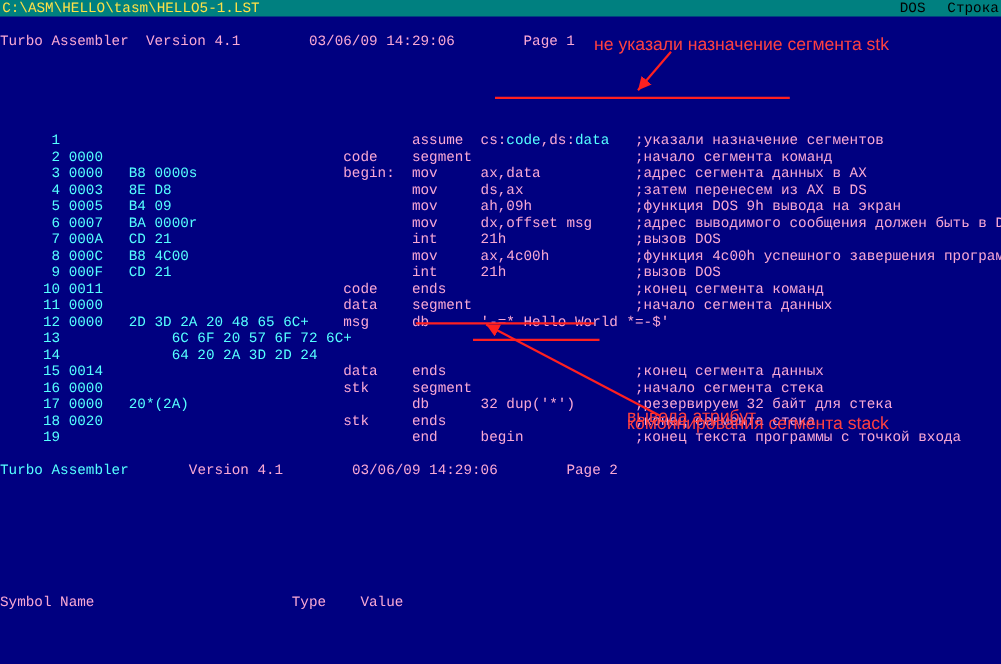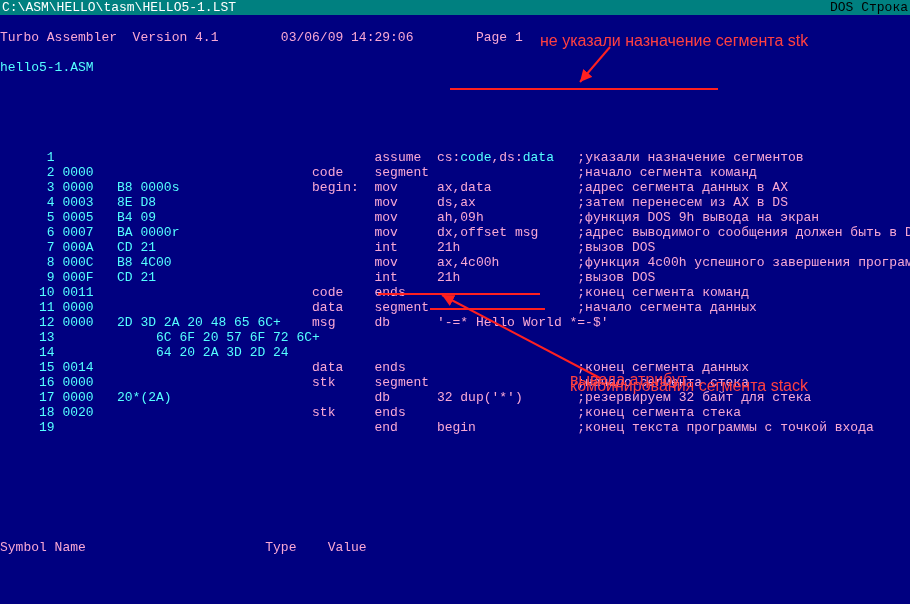--- a/index.html
+++ b/index.html
@@ -15,22 +15,22 @@
     overflow: hidden;
   }
   .titlebar {
     background: #008080;
     color: #000000;
     height: 15px;
     display: flex;
     justify-content: space-between;
     padding: 0 2px;
   }
-  .titlebar .left { color: #ffffff; }
-  .titlebar .right span { margin-left: 0; color: #000; }
+  .titlebar .left { color: #fde047; }
+  .titlebar .right span { margin-left: 12px; color: #000; }
   .dirty { color: #FFFF55; }
   .content {
     padding: 0;
     white-space: pre;
   }
   .cyan { color: #55FFFF; }
   .white { color: #f9a8d4; }
   .annot {
     position: absolute;
     color: #FF4040;
@@ -55,24 +55,24 @@
 <div class="titlebar">
   <span class="left"><span>C:\ASM\HELLO\tasm\HELLO5-1.LST</span></span>
   <span class="right">
     <span class="dirty">DOS</span>
     <span>Строка</span>
   </span>
 </div>
 
 <div class="content">
 <span class="row white">Turbo Assembler  Version 4.1        03/06/09 14:29:06        Page 1</span>
-<span class="row">hello5-1.ASM</span>
 <span class="row"> </span>
 <span class="row"> </span>
 <div id="listing"><span class="row"><span class="cyan">      1                                 </span><span class="white">        assume  </span><span class="white">cs:</span><span class="cyan">code</span><span class="white">,ds:</span><span class="cyan">data   </span><span class="white">;указали назначение сегментов</span></span><span class="row"><span class="cyan">      2 0000                            </span><span class="white">code    segment                   ;начало сегмента команд</span></span><span class="row"><span class="cyan">      3 0000   B8 0000s                 </span><span class="white">begin:  mov     ax,data           ;адрес сегмента данных в AX</span></span><span class="row"><span class="cyan">      4 0003   8E D8                    </span><span class="white">        mov     ds,ax             ;затем перенесем из AX в DS</span></span><span class="row"><span class="cyan">      5 0005   B4 09                    </span><span class="white">        mov     ah,09h            ;функция DOS 9h вывода на экран</span></span><span class="row"><span class="cyan">      6 0007   BA 0000r                 </span><span class="white">        mov     dx,offset msg     ;адрес выводимого сообщения должен быть в DX</span></span><span class="row"><span class="cyan">      7 000A   CD 21                    </span><span class="white">        int     21h               ;вызов DOS</span></span><span class="row"><span class="cyan">      8 000C   B8 4C00                  </span><span class="white">        mov     ax,4c00h          ;функция 4c00h успешного завершения программы</span></span><span class="row"><span class="cyan">      9 000F   CD 21                    </span><span class="white">        int     21h               ;вызов DOS</span></span><span class="row"><span class="cyan">     10 0011                            </span><span class="white">code    ends                      ;конец сегмента команд</span></span><span class="row"><span class="cyan">     11 0000                            </span><span class="white">data    segment                   ;начало сегмента данных</span></span><span class="row"><span class="cyan">     12 0000   2D 3D 2A 20 48 65 6C+    </span><span class="white">msg     db      '-=* Hello World *=-$'</span></span><span class="row"><span class="cyan">     13             6C 6F 20 57 6F 72 6C+</span><span class="white">                                  </span></span><span class="row"><span class="cyan">     14             64 20 2A 3D 2D 24   </span><span class="white">                                  </span></span><span class="row"><span class="cyan">     15 0014                            </span><span class="white">data    ends                      ;конец сегмента данных</span></span><span class="row"><span class="cyan">     16 0000                            </span><span class="white">stk     segment                   ;начало сегмента стека</span></span><span class="row"><span class="cyan">     17 0000   20*(2A)                  </span><span class="white">        db      32 dup('*')       ;резервируем 32 байт для стека</span></span><span class="row"><span class="cyan">     18 0020                            </span><span class="white">stk     ends                      ;конец сегмента стека</span></span><span class="row"><span class="cyan">     19                                 </span><span class="white">        end     begin             ;конец текста программы с точкой входа</span></span></div>
+<span class="row"><span class="cyan">Turbo Assembler</span><span class="white">       </span><span class="white">Version 4.1</span><span class="white">        </span><span class="white">03/06/09 14:29:06</span><span class="white">        </span><span class="white">Page 2</span></span>
 <span class="row"> </span>
 <span class="row"> </span>
 <span class="row"> </span>
 <span class="row white" id="symheader">Symbol Name                       Type    Value</span>
 
 
 
 
 
 

